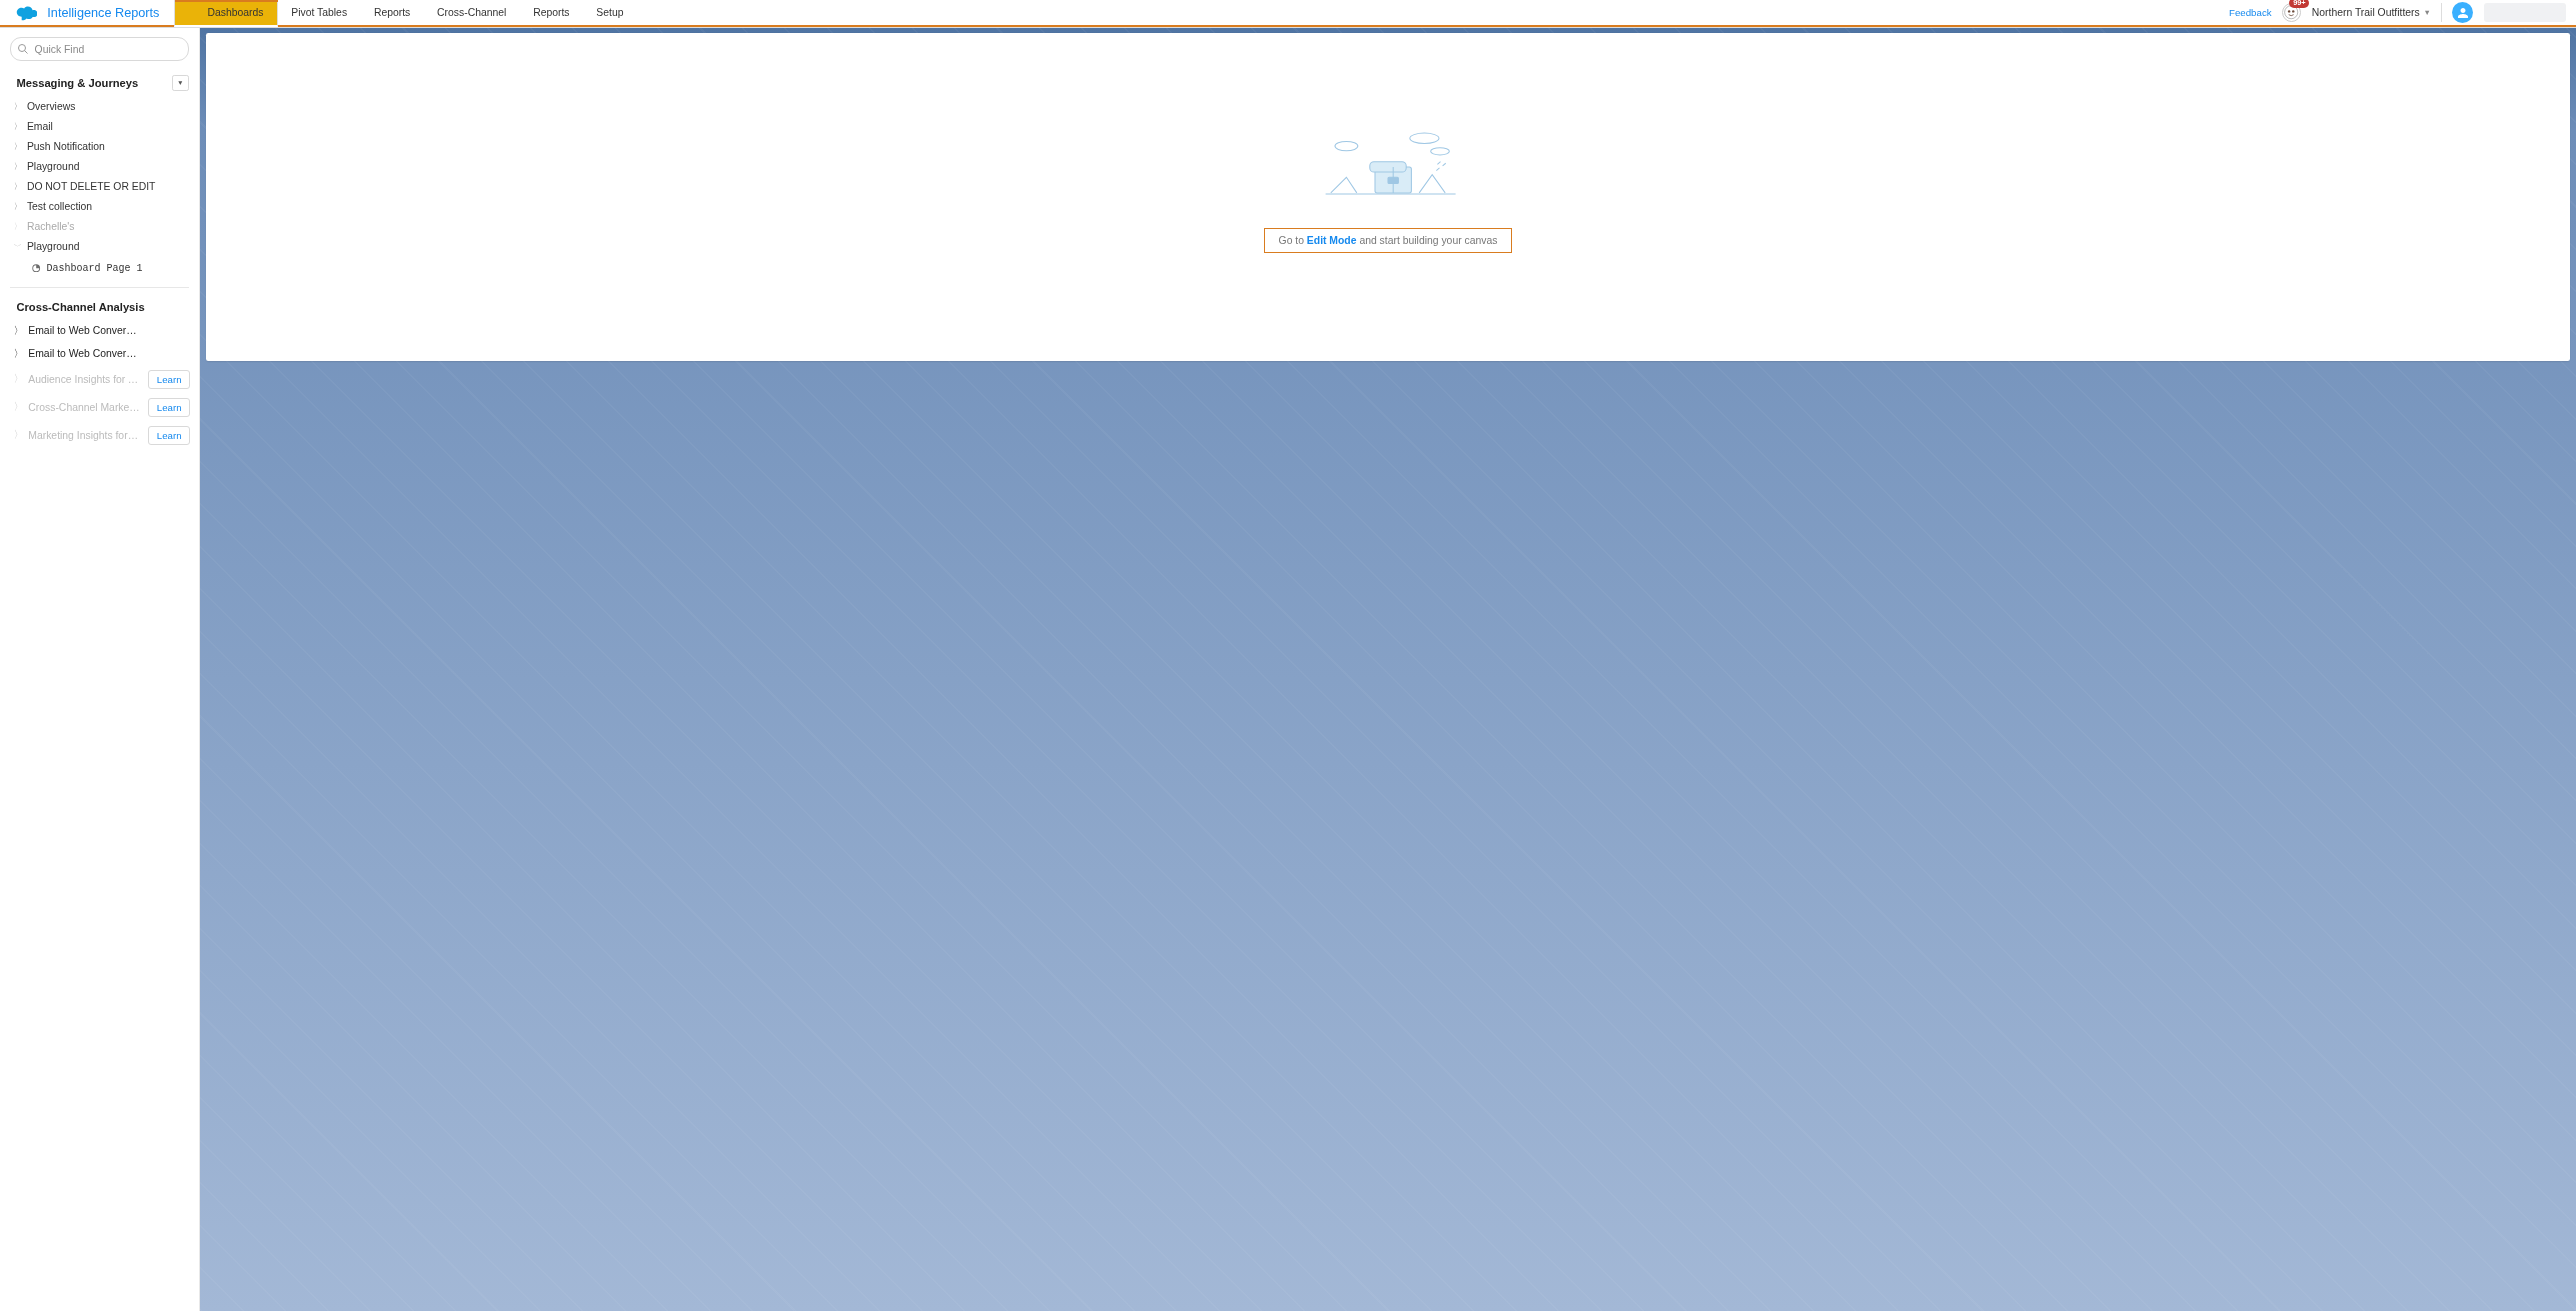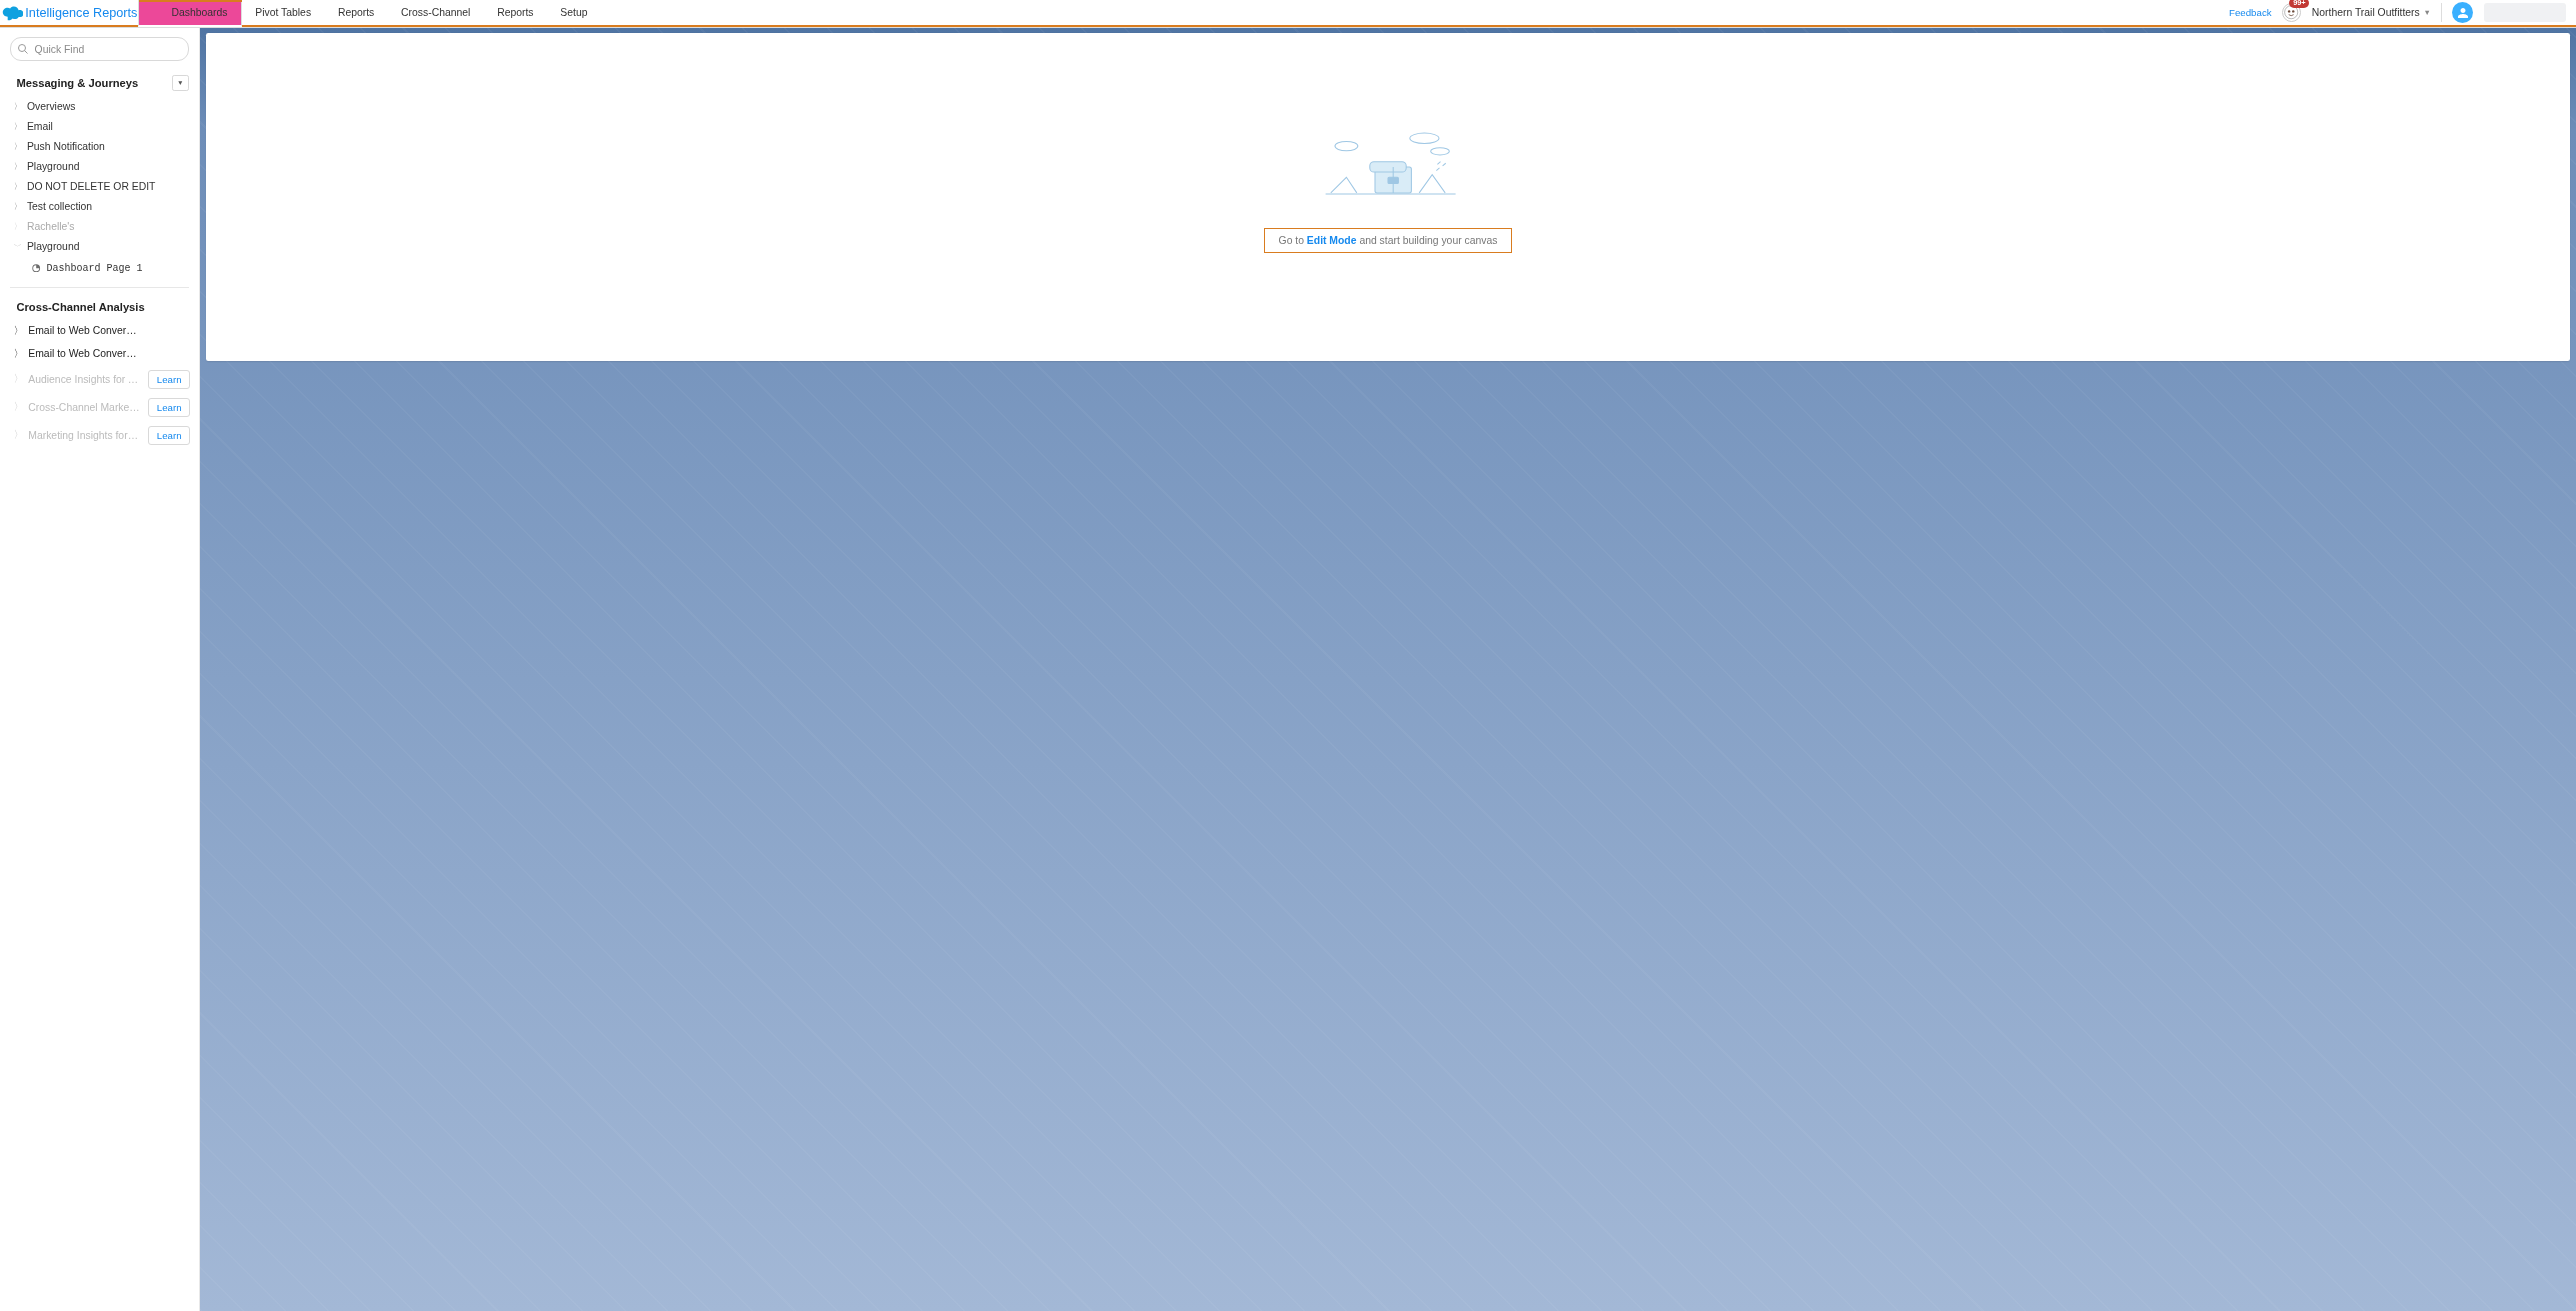--- a/index.html
+++ b/index.html
@@ -1,26 +1,26 @@
 <!DOCTYPE html>
 <html><head>
 <meta charset="utf-8">
 <style>
   * { box-sizing: border-box; margin: 0; padding: 0; }
   html, body { height: 100%; font-family: -apple-system, BlinkMacSystemFont, "Segoe UI", Arial, sans-serif; font-size: 10.4px; color: #222; }
   body { display: flex; flex-direction: column; background:#fff; }
 
   
   .topbar { height: 28px; display:flex; align-items:stretch; border-bottom:0.7px solid #ddd; background:#fff; }
-  .brand { display:flex; align-items:center; gap:2px; padding:0 1px; border-bottom:2.2px solid #d97c1f; }
+  .brand { display:flex; align-items:center; gap:10px; padding:0 15px; border-bottom:2.2px solid #d97c1f; }
   .brand-logo { width:22.3px; height:16.4px; }
   .brand-title { color:#1589ee; font-size:12.7px; }
   .tabs { display:flex; }
   .tab { display:flex; align-items:center; padding:0 13.4px; font-size:10.4px; color:#333; border-bottom:2.2px solid #d97c1f; cursor:pointer; }
-  .tab.active { border-bottom-color:#fff; border-left:0.7px solid #ddd; border-right:0.7px solid #ddd; background:#ec4899; position:relative;padding-left:32px; }
+  .tab.active { border-bottom-color:#fff; border-left:0.7px solid #ddd; border-right:0.7px solid #ddd; background:#eab308; position:relative;padding-left:32px; }
   .tab.active::before{content:"";position:absolute;left:-0.7px;right:-0.7px;top:-0.7px;height:2.2px;background:#d97c1f;}
   .top-spacer { flex:1; border-bottom:2.2px solid #d97c1f; }
   .top-right { display:flex; align-items:center; gap:10.4px; padding:0 10.4px; border-bottom:2.2px solid #d97c1f;}
   .feedback { color:#1589ee; font-size:9.7px; cursor:pointer;}
   .astro { position:relative; width:19.4px; height:19.4px; border-radius:50%; background:radial-gradient(circle at 50% 55%, #fff 35%, #fff 36%), #fff; border:0.7px solid #ccc; display:flex; align-items:flex-start; justify-content:center; font-size:12px;}
   .astro svg{width:16.4px;height:16.4px;}
   .badge { position:absolute; top:-6px; right:-9px; background:#c23934; color:#fff; font-size:7.4px; font-weight:bold; padding:0.7px 3.7px; border-radius:6.7px;}
   .org { display:flex; align-items:center; gap:3.7px; font-size:10.4px; color:#333; cursor:pointer;}
   .org .chev { font-size:7.4px; color:#888;}
   .divider { width:0.7px; height:19.4px; background:#ddd;}

